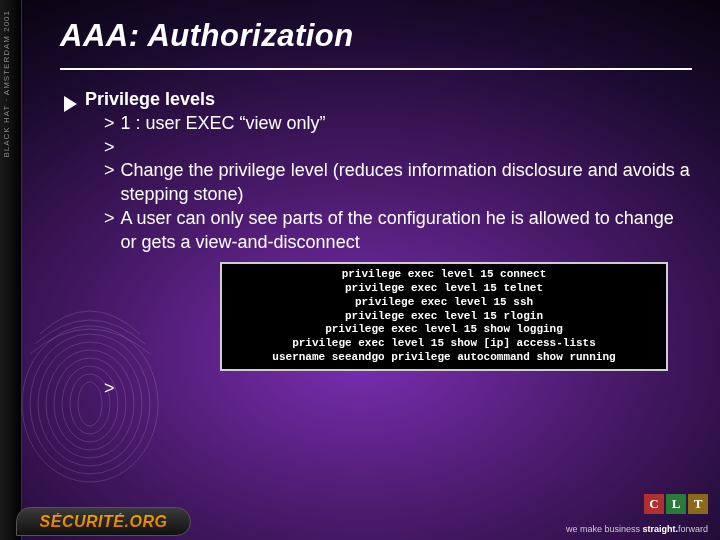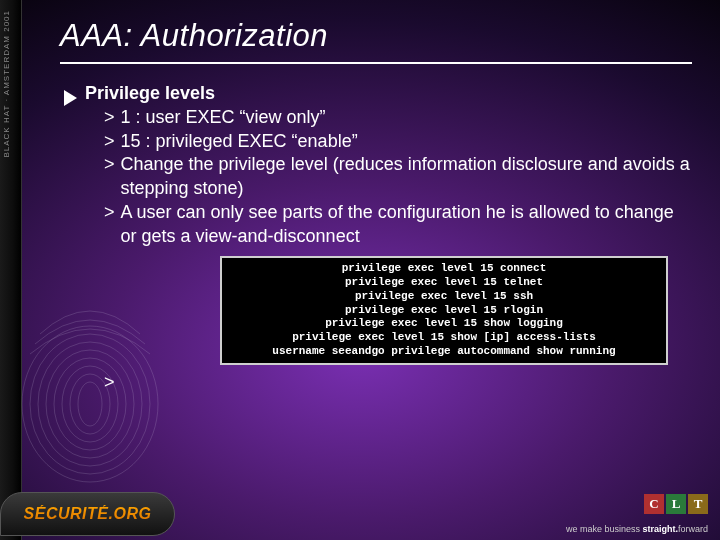--- a/index.html
+++ b/index.html
@@ -28,26 +28,26 @@
     transform: rotate(180deg);
     text-orientation: mixed;
     white-space: nowrap;
   }
   .slide {
     position: absolute;
     left: 22px; right: 0; top: 0; bottom: 0;
     padding: 18px 28px 0 38px;
   }
   .title {
-    font-weight: normal;
+    font-weight: bold;
     font-style: italic;
     font-size: 31px;
     color: #ffffff;
     border-bottom: 2px solid #ffffff;
-    padding-bottom: 8px;
+    padding-bottom: 14px;
     margin-bottom: 18px;
     letter-spacing: 0.5px;
   }
   .content { font-size: 18px; line-height: 1.32; }
   .lvl1 { margin-left: 4px; margin-top: 2px; }
   .lvl1-head { display: flex; align-items: flex-end; }
   .arrow1 {
     display: inline-block;
     margin-right: 8px;
     margin-top: 3px;
@@ -78,22 +78,22 @@
   .section2 { margin-top: 4px; }
   .fingerprint {
     position: absolute;
     left: 10px; bottom: 56px;
     width: 160px; height: 190px;
     opacity: 0.5;
     pointer-events: none;
   }
   .securite-logo {
     position: absolute;
-    left: 0; bottom: 4px;
-    width: 175px; height: 44px;
+    left: 16px; bottom: 4px;
+    width: 175px; height: 29px;
     background: linear-gradient(to bottom, #3a3a3a 0%, #111 100%);
     border-radius: 22px 22px 22px 0;
     border: 1px solid #555;
     display: flex;
     align-items: center;
     justify-content: center;
   }
   .securite-logo-text {
     font-family: Arial, sans-serif;
     font-weight: bold;
@@ -147,21 +147,20 @@
         <span class="arrow1"></span>
         <span class="lvl1-label">Privilege levels</span>
       </div>
       <div class="lvl2">
         <div class="lvl2-row">
           <span class="gt">&gt;</span>
           <span class="lvl2-text">1   : user EXEC “view only”</span>
         </div>
         <div class="lvl2-row">
           <span class="gt">&gt;</span>
-          <span class="lvl2-text">15 : privileged EXEC “enable”</span>
         </div>
         <div class="lvl2-row">
           <span class="gt">&gt;</span>
           <span class="lvl2-text">Change the privilege level (reduces information disclosure and avoids a stepping stone)</span>
         </div>
         <div class="lvl2-row">
           <span class="gt">&gt;</span>
           <span class="lvl2-text">A user can only see parts of the configuration he is allowed to change or gets a view-and-disconnect</span>
         </div>
       </div>

